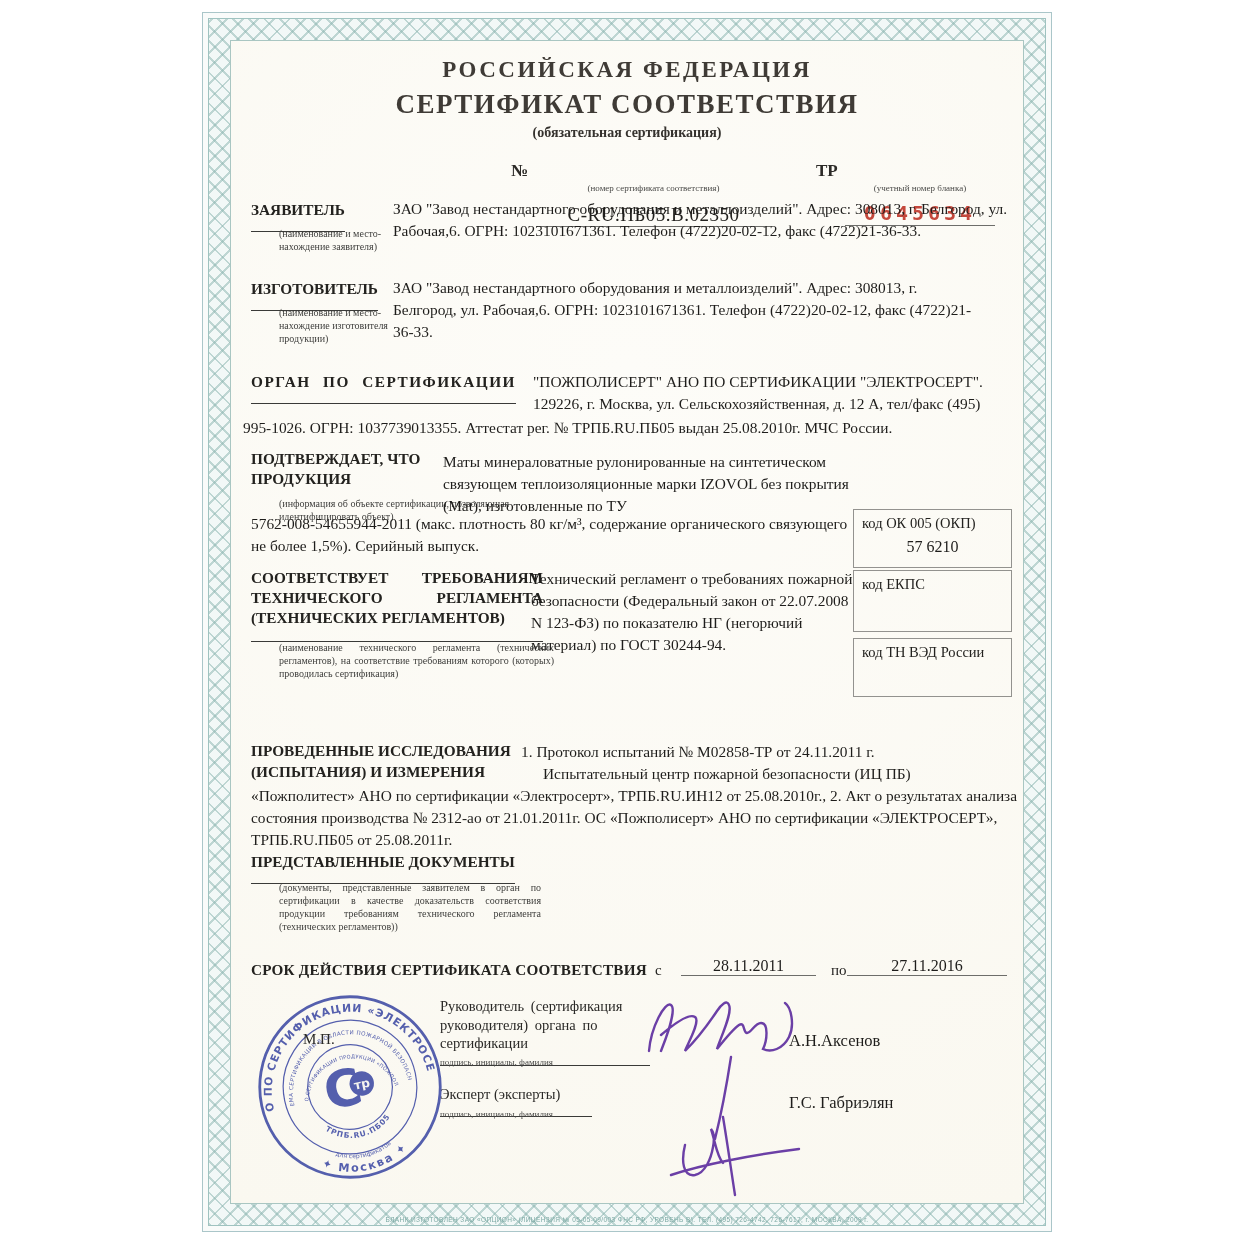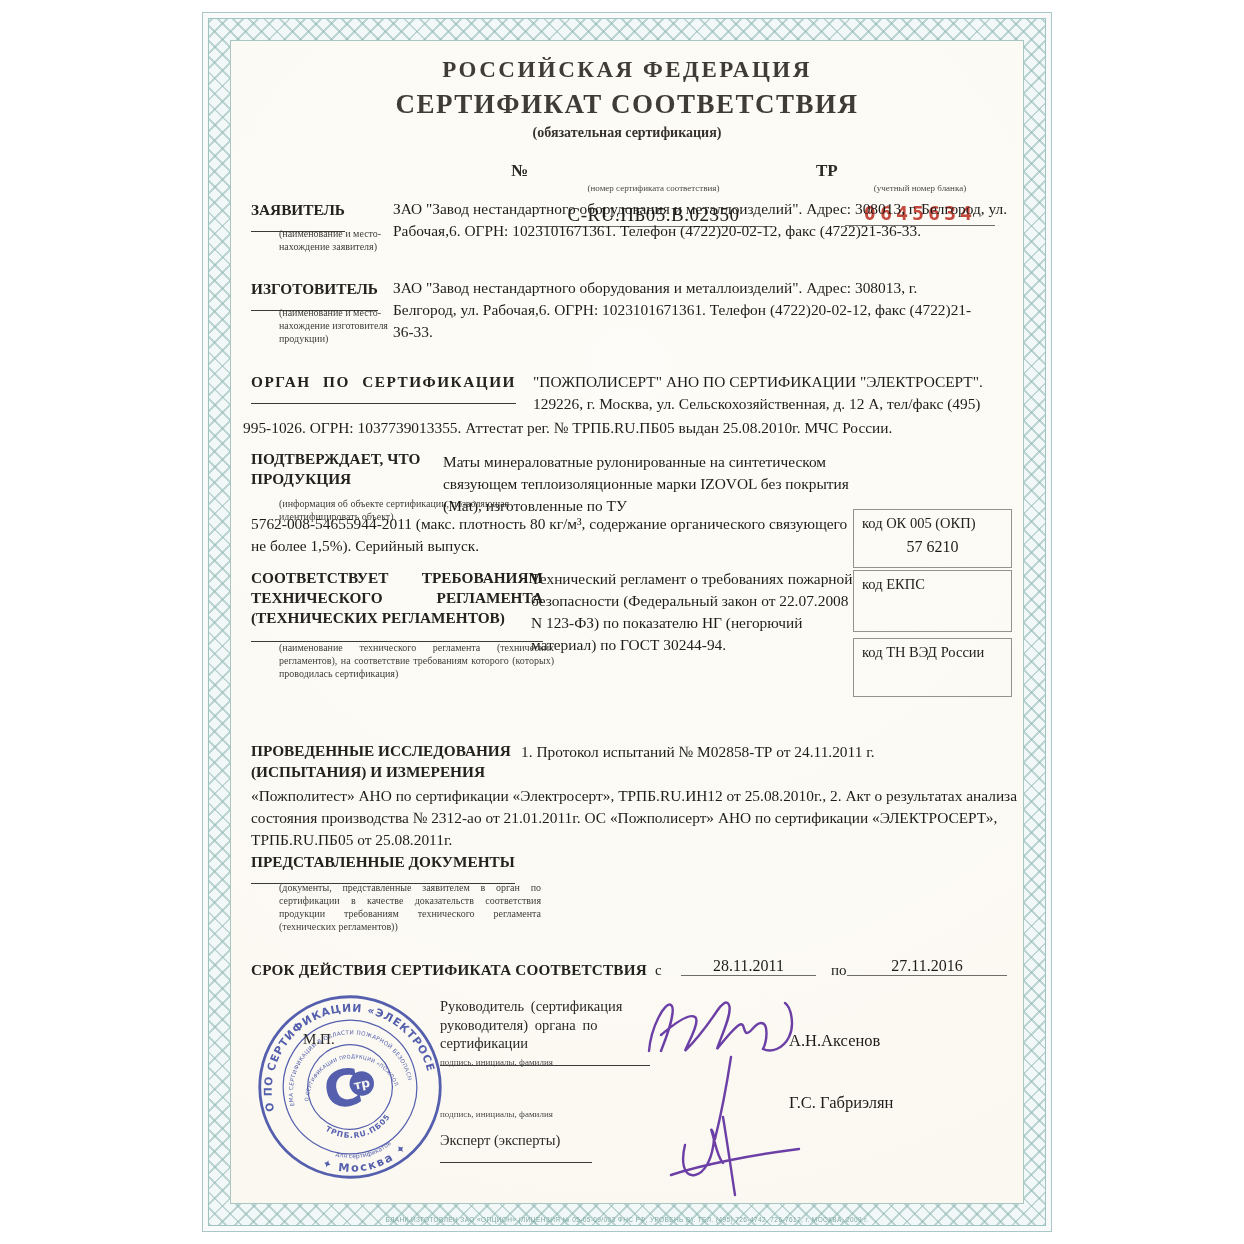--- a/index.html
+++ b/index.html
@@ -88,36 +88,37 @@
         <div class="cb-label">код ТН ВЭД России</div>
         <div class="cb-value"></div>
       </div>
 
       <div class="abs label ul just" style="left:20px;top:527px;width:292px;line-height:1.32;">СООТВЕТСТВУЕТ ТРЕБОВАНИЯМ ТЕХНИЧЕСКОГО РЕГЛАМЕНТА (ТЕХНИЧЕСКИХ РЕГЛАМЕНТОВ)</div>
       <div class="abs sublabel just" style="left:20px;top:600px;width:275px;">(наименование технического регламента (технических регламентов), на соответствие требованиям которого (которых) проводилась сертификация)</div>
       <div class="abs body-text" style="left:300px;top:527px;width:326px;">Технический регламент о требованиях пожарной безопасности (Федеральный закон от 22.07.2008 N 123-ФЗ) по показателю НГ (негорючий материал) по ГОСТ 30244-94.</div>
 
       <div class="abs label" style="left:20px;top:700px;width:280px;line-height:1.35;">ПРОВЕДЕННЫЕ ИССЛЕДОВАНИЯ (ИСПЫТАНИЯ) И ИЗМЕРЕНИЯ</div>
       <div class="abs body-text" style="left:290px;top:700px;width:502px;">1. Протокол испытаний № М02858-ТР от 24.11.2011 г.</div>
+      <div class="abs body-text" style="left:312px;top:722px;width:480px;">Испытательный центр пожарной безопасности (ИЦ ПБ)</div>
       <div class="abs body-text" style="left:20px;top:744px;width:782px;">«Пожполитест» АНО по сертификации «Электросерт», ТРПБ.RU.ИН12 от 25.08.2010г., 2. Акт о результатах анализа состояния производства № 2312-ао от 21.01.2011г. ОС «Пожполисерт» АНО по сертификации «ЭЛЕКТРОСЕРТ», ТРПБ.RU.ПБ05 от 25.08.2011г.</div>
 
       <div class="abs label ul" style="left:20px;top:812px;">ПРЕДСТАВЛЕННЫЕ ДОКУМЕНТЫ</div>
       <div class="abs sublabel just" style="left:20px;top:840px;width:262px;">(документы, представленные заявителем в орган по сертификации в качестве доказательств соответствия продукции требованиям технического регламента (технических регламентов))</div>
 
       <div class="abs validity" style="left:20px;top:920px;">СРОК ДЕЙСТВИЯ СЕРТИФИКАТА СООТВЕТСТВИЯ</div>
       <div class="abs small-conj" style="left:424px;top:921px;">с</div>
       <div class="abs date-field" style="left:450px;top:916px;width:135px;">28.11.2011</div>
       <div class="abs small-conj" style="left:600px;top:921px;">по</div>
       <div class="abs date-field" style="left:616px;top:916px;width:160px;">27.11.2016</div>
 
       <div class="abs sig-role ul" style="left:209px;top:956px;width:210px;word-spacing:3px;">Руководитель (сертификация руководителя) органа по сертификации</div>
       <div class="abs caption" style="left:209px;top:1016px;width:175px;text-align:left;">подпись, инициалы, фамилия</div>
       <div class="abs sig-name" style="left:558px;top:990px;">А.Н.Аксенов</div>
 
-      <div class="abs sig-role ul" style="left:209px;top:1044px;width:152px;margin-top:46px;">Эксперт (эксперты)</div>
+      <div class="abs sig-role ul" style="left:209px;top:1044px;width:152px;">Эксперт (эксперты)</div>
       <div class="abs caption" style="left:209px;top:1068px;width:175px;text-align:left;">подпись, инициалы, фамилия</div>
       <div class="abs sig-name" style="left:558px;top:1052px;">Г.С. Габриэлян</div>
 
       <div class="abs" style="left:25px;top:952px;width:188px;height:188px;transform:rotate(-12deg);opacity:.92;">
         <svg width="188" height="188" viewBox="0 0 200 200">
           <defs>
             <path id="arcOuterTop" d="M 16,104 A 84,84 0 0 1 184,104"></path>
             <path id="arcOuterBottom" d="M 26,146 A 84,84 0 0 0 174,146"></path>
             <path id="arcMidTop" d="M 38,106 A 62,62 0 0 1 162,106"></path>
             <path id="arcMidTop2" d="M 53,108 A 48,48 0 0 1 147,108"></path>

